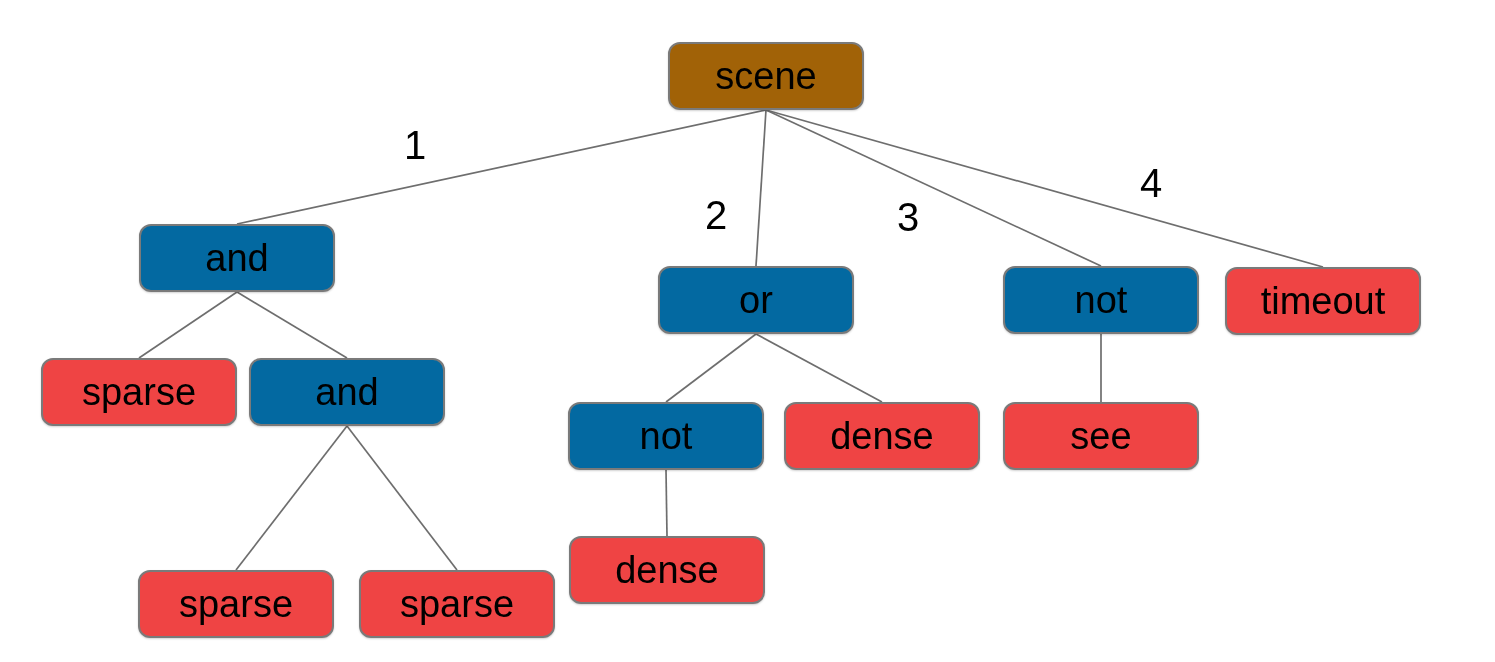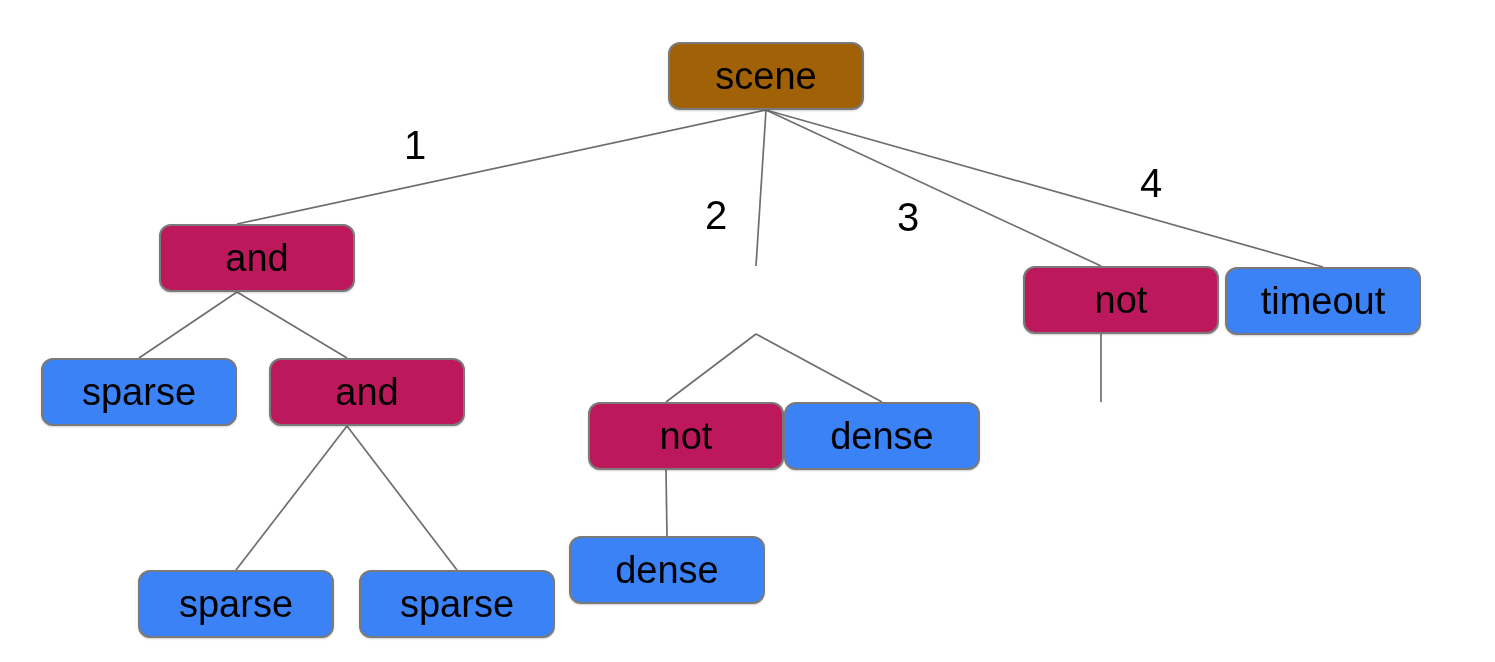--- a/index.html
+++ b/index.html
@@ -29,22 +29,22 @@
     border-radius: 12px;
     display: flex;
     align-items: center;
     justify-content: center;
     font-size: 38px;
     line-height: 1;
     color: #000000;
     box-shadow: 0 1px 2px rgba(0,0,0,0.18);
   }
   .node.root { background: #a16207; }
-  .node.op   { background: #be185d; margin-left: 20px; }
-  .node.leaf { background: #3b82f6; }
+  .node.op   { background: #0369a1; }
+  .node.leaf { background: #ef4444; }
   .edge-label {
     position: absolute;
     transform: translate(-50%, -50%);
     font-size: 40px;
     line-height: 1;
     color: #000000;
   }
 </style>
 </head>
 <body>
@@ -67,26 +67,28 @@
   </svg>
 
   <div class="edge-label" style="left:415px;  top:145px;">1</div>
   <div class="edge-label" style="left:716px;  top:215px;">2</div>
   <div class="edge-label" style="left:908px;  top:217px;">3</div>
   <div class="edge-label" style="left:1151px; top:183px;">4</div>
 
   <div class="node root" style="left:668px;  top:42px;">scene</div>
 
   <div class="node op" style="left:139px;  top:224px;">and</div>
+  <div class="node op" style="left:658px;  top:266px;">or</div>
   <div class="node op" style="left:1003px; top:266px;">not</div>
   <div class="node leaf" style="left:1225px; top:267px;">timeout</div>
 
   <div class="node leaf" style="left:41px;   top:358px;">sparse</div>
   <div class="node op" style="left:249px;  top:358px;">and</div>
   <div class="node leaf" style="left:138px;  top:570px;">sparse</div>
   <div class="node leaf" style="left:359px;  top:570px;">sparse</div>
 
   <div class="node op" style="left:568px;  top:402px;">not</div>
   <div class="node leaf" style="left:784px;  top:402px;">dense</div>
   <div class="node leaf" style="left:569px;  top:536px;">dense</div>
 
+  <div class="node leaf" style="left:1003px; top:402px;">see</div>
 
 </div>
 
 </body></html>

